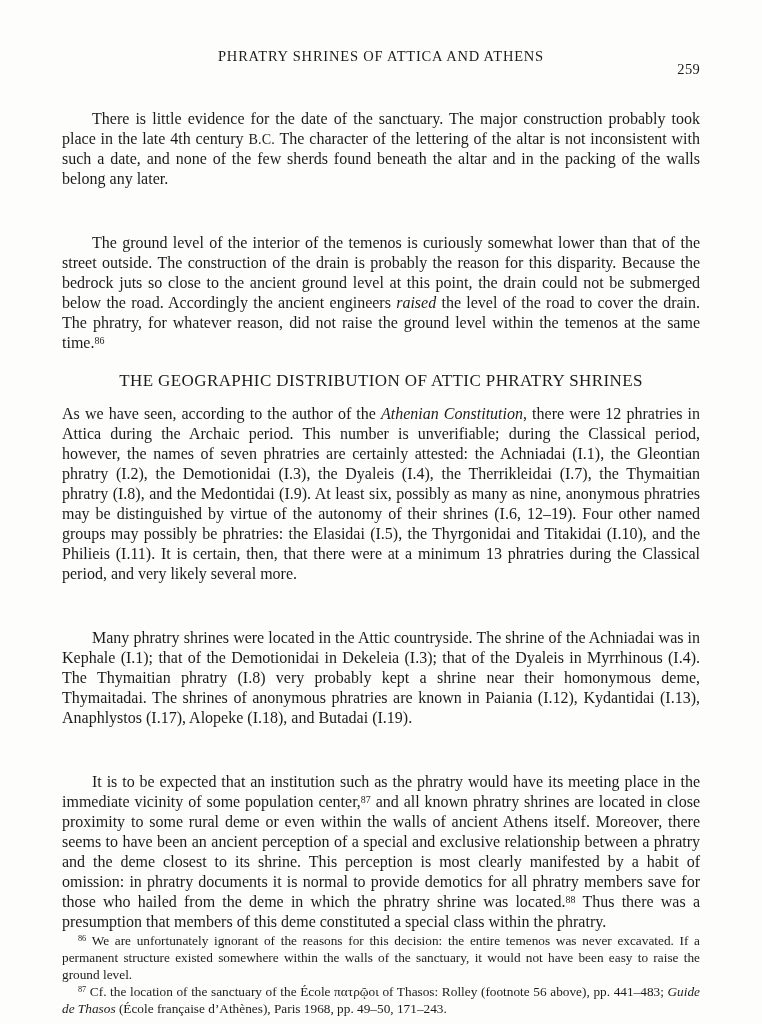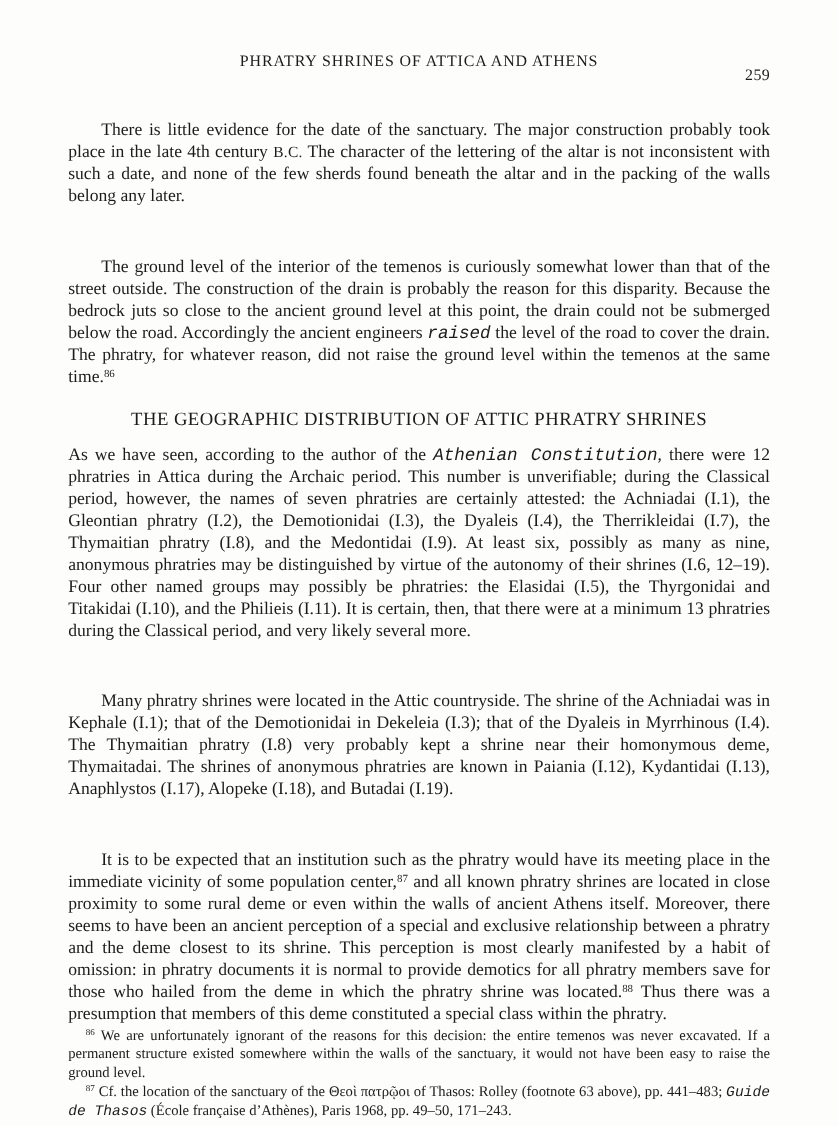--- a/index.html
+++ b/index.html
@@ -39,21 +39,21 @@
   }
   .para { text-align: justify; }
   .para.indent { text-indent: 30px; margin-top: 44px; }
   .section-heading {
     font-size: 17px;
     font-weight: normal;
     text-align: center;
     letter-spacing: 0.4px;
     margin: 18px 0 13px 0;
   }
-  .it { font-style: italic; font-family: Liberation Mono, monospace; }
+  .it { font-style: italic; }
   .sc { font-size: 0.88em; letter-spacing: 0.2px; }
   sup {
     font-size: 0.62em;
     line-height: 0;
     vertical-align: baseline;
     position: relative;
     top: -0.45em;
   }
   .footnotes {
     font-size: 13.3px;
@@ -80,16 +80,16 @@
 
     <h2 class="section-heading">THE GEOGRAPHIC DISTRIBUTION OF ATTIC PHRATRY SHRINES</h2>
 
     <p class="para"><span>As we have seen, according to the author of the </span><span class="it">Athenian Constitution</span><span>, there were 12 phratries in Attica during the Archaic period. This number is unverifiable; during the Classical period, however, the names of seven phratries are certainly attested: the Achniadai (I.1), the Gleontian phratry (I.2), the Demotionidai (I.3), the Dyaleis (I.4), the Therrikleidai (I.7), the Thymaitian phratry (I.8), and the Medontidai (I.9). At least six, possibly as many as nine, anonymous phratries may be distinguished by virtue of the autonomy of their shrines (I.6, 12–19). Four other named groups may possibly be phratries: the Elasidai (I.5), the Thyrgonidai and Titakidai (I.10), and the Philieis (I.11). It is certain, then, that there were at a minimum 13 phratries during the Classical period, and very likely several more.</span></p>
     <p class="para indent"><span>Many phratry shrines were located in the Attic countryside. The shrine of the Achniadai was in Kephale (I.1); that of the Demotionidai in Dekeleia (I.3); that of the Dyaleis in Myrrhinous (I.4). The Thymaitian phratry (I.8) very probably kept a shrine near their homonymous deme, Thymaitadai. The shrines of anonymous phratries are known in Paiania (I.12), Kydantidai (I.13), Anaphlystos (I.17), Alopeke (I.18), and Butadai (I.19).</span></p>
     <p class="para indent"><span>It is to be expected that an institution such as the phratry would have its meeting place in the immediate vicinity of some population center,</span><sup>87</sup><span> and all known phratry shrines are located in close proximity to some rural deme or even within the walls of ancient Athens itself. Moreover, there seems to have been an ancient perception of a special and exclusive relationship between a phratry and the deme closest to its shrine. This perception is most clearly manifested by a habit of omission: in phratry documents it is normal to provide demotics for all phratry members save for those who hailed from the deme in which the phratry shrine was located.</span><sup>88</sup><span> Thus there was a presumption that members of this deme constituted a special class within the phratry.</span></p>
   </main>
 
   <footer class="footnotes">
     <p class="footnote"><sup>86</sup><span> We are unfortunately ignorant of the reasons for this decision: the entire temenos was never excavated. If a permanent structure existed somewhere within the walls of the sanctuary, it would not have been easy to raise the ground level.</span></p>
-    <p class="footnote"><sup>87</sup><span> Cf. the location of the sanctuary of the </span><span>Θεοὶ πατρῷοι</span><span> of Thasos: Rolley (footnote 63 above), pp. 441–483; </span><span class="it">Guide de Thasos</span><span> (École française d’Athènes), Paris 1968, pp. 49–50, 171–243.</span></p>
+    <p class="footnote"><sup>87</sup><span> Cf. the location of the sanctuary of the </span><span>École πατρῷοι</span><span> of Thasos: Rolley (footnote 56 above), pp. 441–483; </span><span class="it">Guide de Thasos</span><span> (École française d’Athènes), Paris 1968, pp. 49–50, 171–243.</span></p>
   </footer>
 
 </div>
 
 </body></html>

